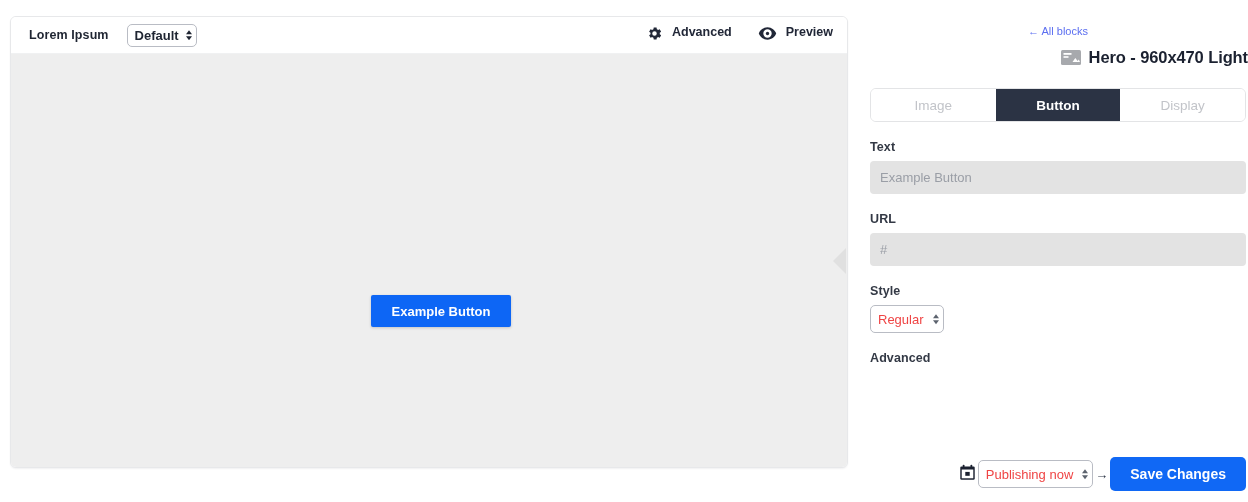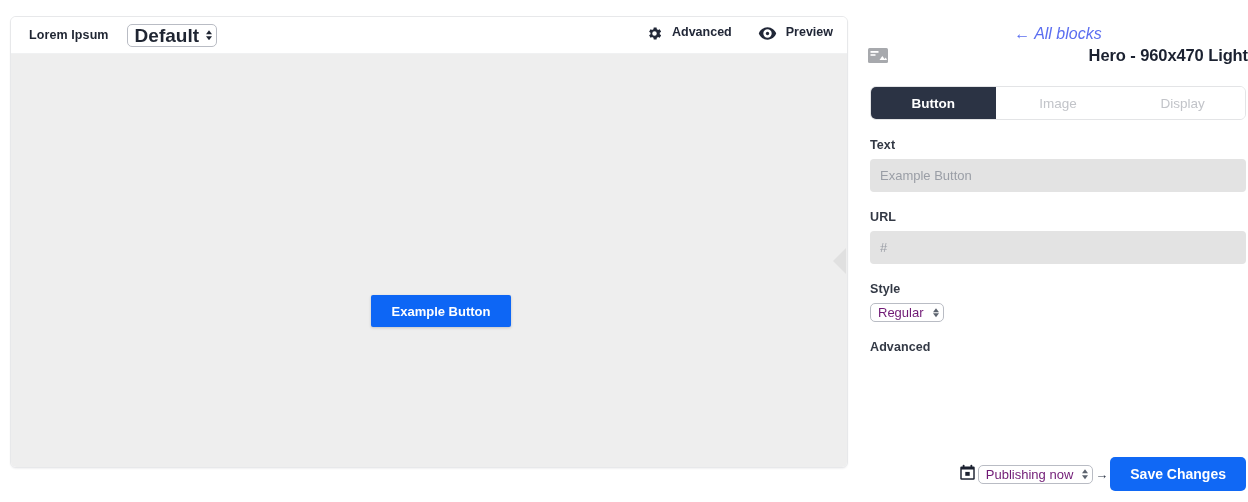--- a/index.html
+++ b/index.html
@@ -31,21 +31,21 @@
     padding: 0 14px 0 18px;
     border-bottom: 1px solid #f0f1f2;
   }
   .tb-title {
     font-size: 12.5px; font-weight: 700; color: #1f2532;
     letter-spacing: .1px; white-space: nowrap;
   }
   .tb-select {
     margin-left: 18px;
     font-family: "Liberation Sans", sans-serif;
-    font-size: 19px; font-weight: 700; color: #1f2532;
+    font-size: 13px; font-weight: 700; color: #1f2532;
     background: #fff;
     border: 1px solid #b9bcc4;
     border-radius: 5px;
     padding: 2px 17px 2px 7px;
     height: 23px; line-height: 17px;
     appearance: none; -webkit-appearance: none;
     position: relative; cursor: pointer;
     display: inline-flex; align-items: center;
   }
   .sel-wrap { position: relative; display: inline-flex; align-items: center; }
@@ -110,26 +110,26 @@
 
   
   #panel {
     position: absolute;
     left: 868px; top: 0;
     width: 380px; height: 502px;
     background: #ffffff;
   }
   #all-blocks {
     text-align: center; margin-top: 25px;
-    font-size: 16px; color: #5b6ef0; cursor: pointer;
-    text-decoration: none; display: block; font-style: italic;
+    font-size: 11px; color: #5b6ef0; cursor: pointer;
+    text-decoration: none; display: block;
   }
   #panel-title-row {
-    display: flex; align-items: center; justify-content: space-between;
-    gap: 8px; margin-top: 3px;
+    display: flex; align-items: center; justify-content: flex-end;
+    gap: 8px; margin-top: 11px;
   }
   #panel-title {
     font-size: 16.5px; font-weight: 700; color: #1b2130;
     letter-spacing: -.1px;
   }
   .block-ic { width: 20px; height: 15px; display: block; }
 
   #tabs {
     margin: 21px 2px 0 2px;
     display: flex;
@@ -157,26 +157,26 @@
     width: 100%; height: 33px;
     background: #e3e3e3;
     border: none; border-radius: 4px;
     padding: 0 10px;
     font-family: "Liberation Sans", sans-serif;
     font-size: 13px; color: #4a4f58;
   }
   .text-input::placeholder { color: #9a9ea6; }
   .mini-select {
     font-family: "Liberation Sans", sans-serif;
-    font-size: 13px; color: #701a75;
+    font-size: 13px; color: #ef4444;
     background: #fff;
     border: 1px solid #b9bcc4;
     border-radius: 5px;
     padding: 2px 19px 2px 7px;
-    height: 19px;
+    height: 28px;
     appearance: none; -webkit-appearance: none;
     cursor: pointer;
     display: inline-flex; align-items: center;
     white-space: nowrap;
   }
 
   #footer {
     position: absolute; left: 0; right: 2px; bottom: 11px;
     display: flex; align-items: center; justify-content: flex-end;
     gap: 2px;
@@ -253,22 +253,22 @@
           <rect x="0" y="0" width="20" height="15" rx="1.5" fill="#a7a9ad"></rect>
           <rect x="2.5" y="3" width="8" height="1.8" fill="#ffffff"></rect>
           <rect x="2.5" y="6.2" width="5" height="1.6" fill="#ffffff"></rect>
           <path d="M11.5 12 14.3 8l2.3 3 1.2-1.5 1.2 2.5Z" fill="#ffffff"></path>
         </svg>
       </span>
       <span id="panel-title">Hero - 960x470 Light</span>
     </div>
 
     <div id="tabs">
+      <div class="tab">Image</div>
       <div class="tab active">Button</div>
-      <div class="tab">Image</div>
       <div class="tab">Display</div>
     </div>
 
     <div class="field">
       <div class="field-label">Text</div>
       <input class="text-input" type="text" placeholder="Example Button" style="">
     </div>
 
     <div class="field">
       <div class="field-label">URL</div>

